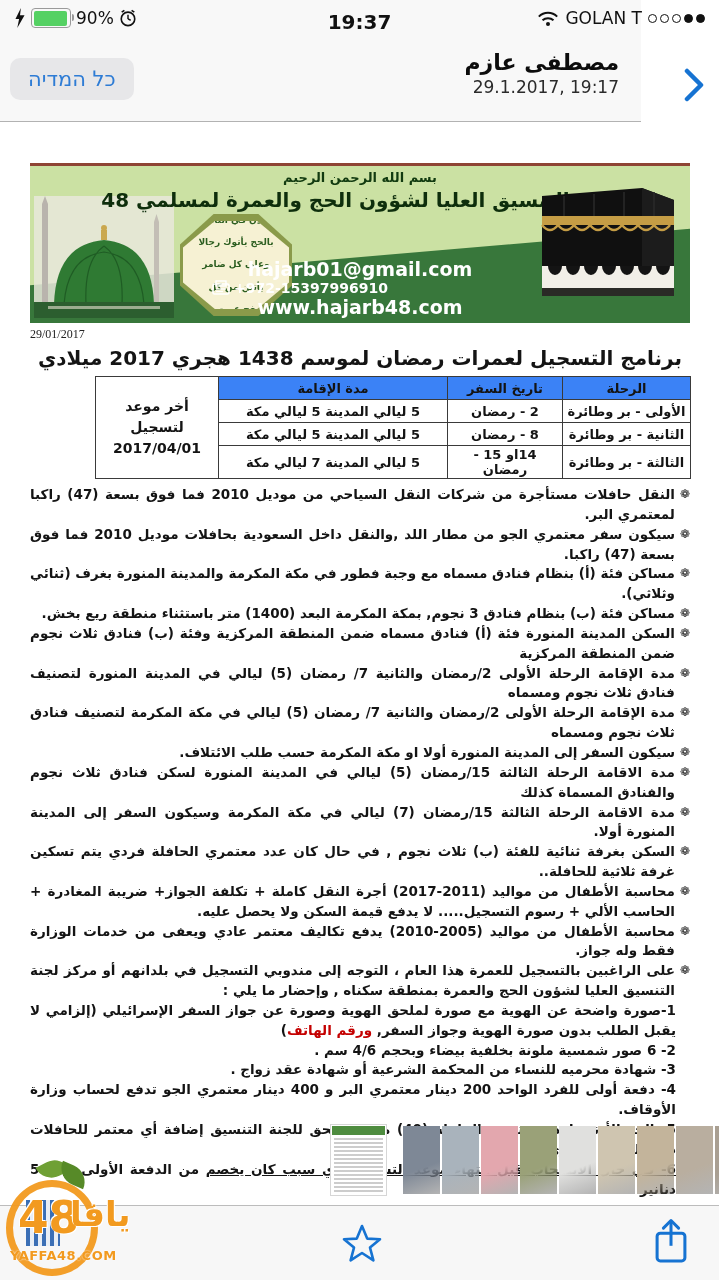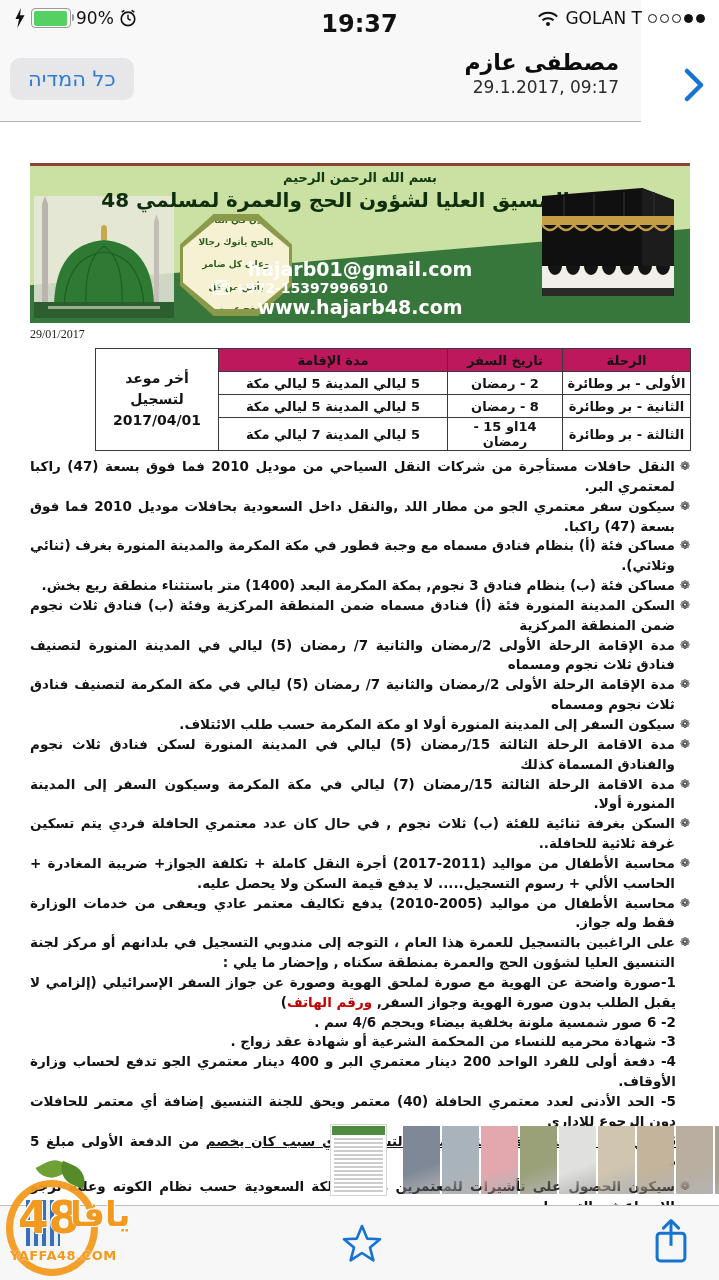--- a/index.html
+++ b/index.html
@@ -3,21 +3,21 @@
 <meta charset="utf-8">
 <style>
   html,body{margin:0;padding:0;}
   body{width:719px;height:1280px;background:#ffffff;font-family:"DejaVu Sans",sans-serif;position:relative;overflow:hidden;}
   .abs{position:absolute;}
 
   
   #top-chrome{position:absolute;top:0;left:0;width:641px;height:121px;background:#f8f8f8;border-bottom:1px solid #b2b2b2;z-index:5;}
   #status-bar{position:absolute;top:0;left:0;width:719px;height:44px;}
   .sb-left{position:absolute;left:14px;top:8px;display:flex;align-items:center;gap:5px;}
-  .sb-time{position:absolute;left:0;right:0;top:10px;text-align:center;font-size:24px;font-weight:bold;color:#111;}
+  .sb-time{position:absolute;left:0;right:0;top:10px;text-align:center;font-size:20px;font-weight:bold;color:#111;}
   .sb-right{position:absolute;right:14px;top:8px;display:flex;align-items:center;gap:6px;}
   .battery{width:38px;height:18px;border:1.5px solid #9a9a9a;border-radius:4px;position:relative;background:#f8f8f8;}
   .battery .fill{position:absolute;left:1.5px;top:1.5px;bottom:1.5px;width:88%;background:#55d163;border-radius:2px;}
   .battery .tip{position:absolute;right:-4px;top:5px;width:2.5px;height:7px;background:#9a9a9a;border-radius:0 2px 2px 0;}
   .sb-text{font-size:17px;color:#111;}
   .dots{display:flex;gap:3px;align-items:center;}
   .dot{width:9px;height:9px;border-radius:50%;border:1.2px solid #111;box-sizing:border-box;}
   .dot.full{background:#111;}
 
   #nav-bar{position:absolute;top:44px;left:0;width:719px;height:77px;}
@@ -41,21 +41,21 @@
   .band-fax{font-size:14px;display:flex;align-items:center;gap:4px;direction:ltr;margin-right:120px;}
   .band-web{font-size:19px;}
   #mosque-svg{position:absolute;left:4px;top:30px;}
   #kaaba-svg{position:absolute;right:6px;top:12px;}
 
   .scan-date{font-size:12px;font-family:"Liberation Serif",serif;color:#222;margin-top:4px;}
   .doc-title{text-align:center;font-size:20px;font-weight:bold;margin-top:4px;direction:rtl;}
 
   table.sched{border-collapse:collapse;direction:rtl;margin:6px 0 6px 65px;width:595px;table-layout:fixed;}
   table.sched td{border:1.5px solid #3a3a3a;font-size:13px;font-weight:bold;text-align:center;padding:1px 2px;height:20px;}
-  table.sched td.hdr{background:#be185d;}
+  table.sched td.hdr{background:#3b82f6;}
   table.sched td.deadline{background:#ffffff;font-size:14px;line-height:1.5;}
   col.c-trip{width:128px;} col.c-date{width:115px;} col.c-stay{width:229px;} col.c-dl{width:123px;}
 
   #bullet-list{direction:rtl;margin-top:4px;}
   .b-row{display:flex;gap:5px;font-size:13.5px;font-weight:bold;line-height:1.47;text-align:justify;}
   .b-glyph{flex:0 0 auto;font-size:12px;margin-top:1px;color:#111;}
   .numbered{direction:rtl;margin-right:14px;font-size:13.5px;font-weight:bold;line-height:1.47;text-align:justify;}
   .red{color:#c40000;margin-top:25px;}
   .und{text-decoration:underline;}
   .center-line{text-align:center;font-size:13.5px;font-weight:bold;direction:rtl;margin-top:2px;}
@@ -121,21 +121,21 @@
           <span class="dot full"></span>
           <span class="dot full"></span>
         </span>
     </div>
   </div>
 
   <div id="nav-bar">
     <div id="all-media-btn">כל המדיה</div>
     <div class="nav-center">
       <div class="nav-title">مصطفى عازم</div>
-      <div class="nav-sub">29.1.2017, 09:17</div>
+      <div class="nav-sub">29.1.2017, 19:17</div>
     </div>
     <svg class="abs" style="right:14px;top:24px;" width="22" height="34" viewBox="0 0 22 34">
         <polyline points="4,3 18,17 4,31" fill="none" stroke="#1673d2" stroke-width="4.5" stroke-linecap="round" stroke-linejoin="round"></polyline>
       </svg>
   </div>
 </div>
 
 <div id="doc">
 
   <div id="banner">
@@ -192,20 +192,21 @@
       <path d="M24 88 a7 9 0 0 0 14 0 M42 88 a7 9 0 0 0 14 0 M60 88 a7 9 0 0 0 14 0 M78 88 a7 9 0 0 0 14 0 M96 88 a7 9 0 0 0 14 0 M114 88 a7 9 0 0 0 14 0 M132 88 a7 9 0 0 0 14 0" fill="#141414"></path>
       <rect x="18" y="110" width="132" height="8" fill="#2a2a26"></rect>
       <line x1="40" y1="18" x2="40" y2="38" stroke="#2a2a2a" stroke-width="1.5"></line>
         <line x1="70" y1="16" x2="70" y2="38" stroke="#2a2a2a" stroke-width="1.5"></line>
         <line x1="100" y1="14" x2="100" y2="38" stroke="#2a2a2a" stroke-width="1.5"></line>
         <line x1="130" y1="14" x2="130" y2="38" stroke="#2a2a2a" stroke-width="1.5"></line>
     </svg>
   </div>
 
   <div class="scan-date">29/01/2017</div>
+  <div class="doc-title">برنامج التسجيل لعمرات رمضان  لموسم 1438 هجري 2017 ميلادي</div>
 
   <table class="sched">
     <colgroup>
         <col class="c-trip">
         <col class="c-date">
         <col class="c-stay">
         <col class="c-dl">
       </colgroup>
     <tbody>
         <tr>

